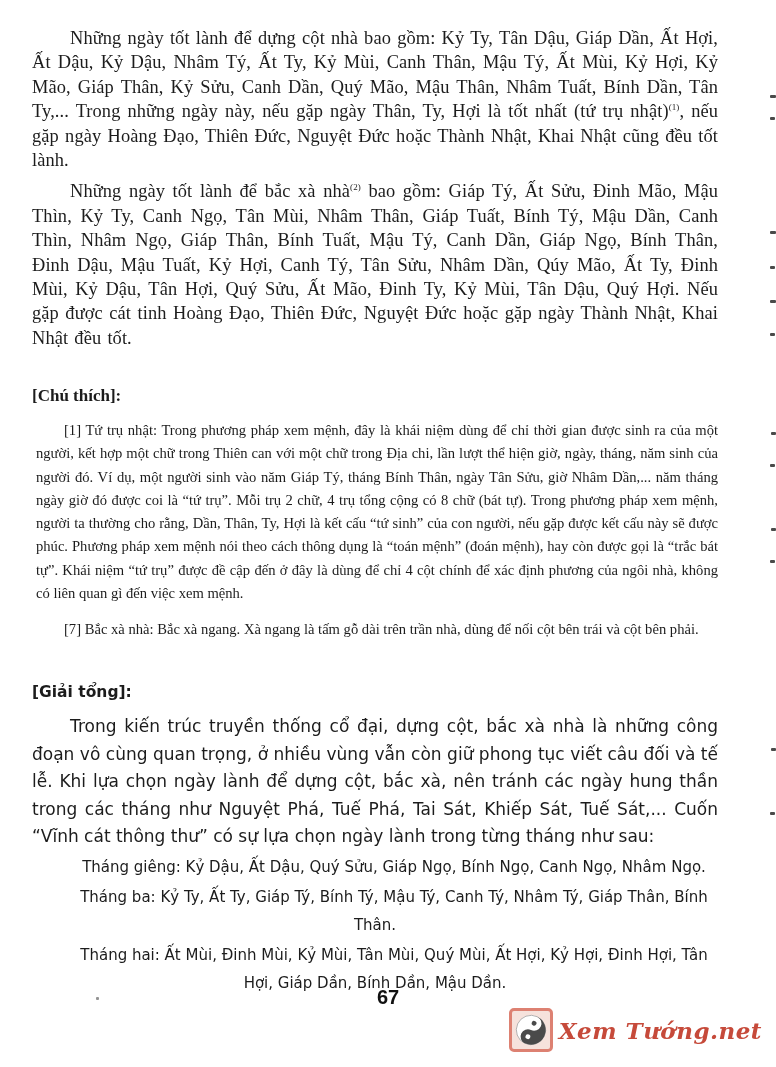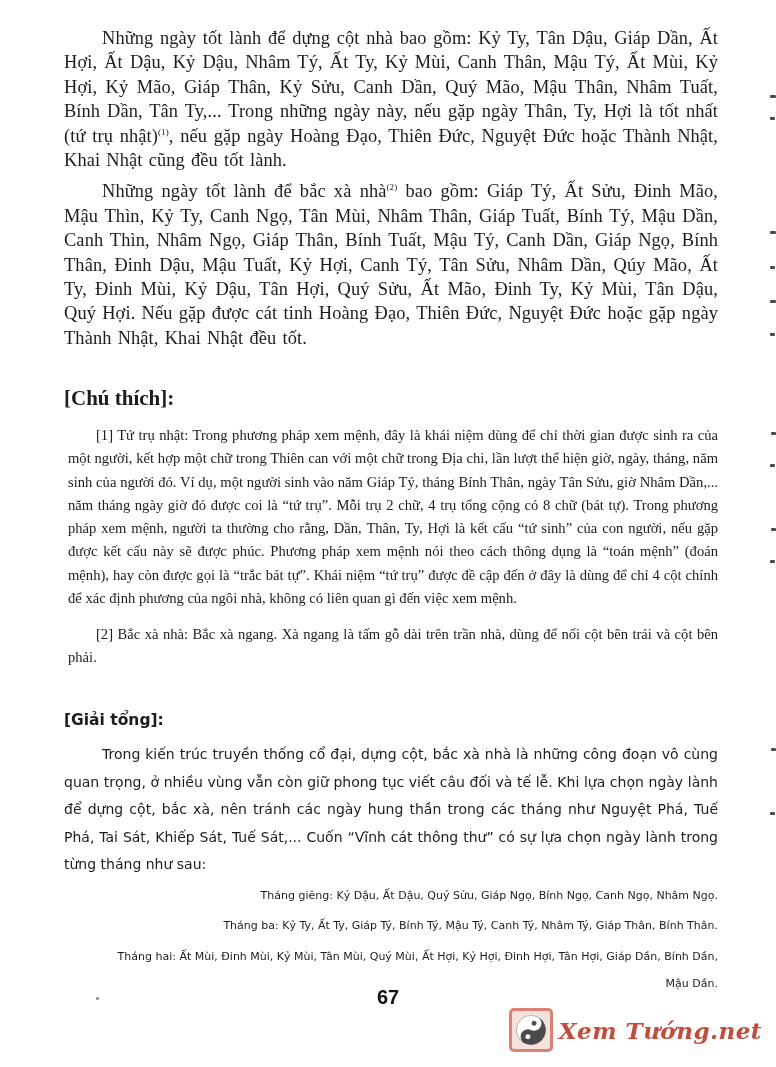--- a/index.html
+++ b/index.html
@@ -6,21 +6,21 @@
   body{
     width:776px;height:1067px;
     background:#ffffff;
     position:relative;
     overflow:hidden;
     color:#1c1c1c;
     font-family:"Liberation Serif", serif;
   }
   .page{
     position:absolute;inset:0;
-    padding:26px 58px 0 64px;
+    padding:26px 58px 0 32px;
     box-sizing:border-box;
   }
   
   .body-para{
     font-family:"Liberation Serif", serif;
     font-size:18.4px;
     line-height:24.4px;
     text-align:justify;
     text-indent:38px;
     margin:0 0 7px 0;
@@ -28,51 +28,51 @@
     word-spacing:1.5px;
   }
   .body-para sup{
     font-size:9px;
     line-height:0;
   }
   
   .notes-heading{
     font-family:"Liberation Serif", serif;
     font-weight:bold;
-    font-size:21px;
+    font-size:17px;
     margin:36px 0 0 0;
   }
   .note-para{
     font-family:"Liberation Serif", serif;
     font-size:14.6px;
     line-height:23.2px;
     text-align:justify;
     text-indent:28px;
     margin:13px 0 0 4px;
   }
   
   .explain-heading{
     font-family:"DejaVu Sans", sans-serif;
     font-weight:bold;
     font-size:15.5px;
     margin:42px 0 0 0;
   }
   .explain-para{
     font-family:"DejaVu Sans", sans-serif;
-    font-size:14px;
+    font-size:17px;
     line-height:27.5px;
     text-align:justify;
     text-indent:38px;
     margin:12px 0 0 0;
   }
   .month-line{
     font-family:"DejaVu Sans", sans-serif;
-    font-size:11px;
+    font-size:15px;
     line-height:27.5px;
-    text-align:right;
+    text-align:center;
     text-indent:38px;
     margin:3px 0 0 0;
   }
   
   .page-number{
     position:absolute;
     left:0;right:0;
     top:986px;
     text-align:center;
     font-family:"Liberation Sans", sans-serif;
@@ -120,21 +120,21 @@
 <div class="page">
 
   <p class="body-para"><span>Những ngày tốt lành để dựng cột nhà bao gồm: Kỷ Ty, Tân Dậu, Giáp Dần, Ất Hợi, Ất Dậu, Kỷ Dậu, Nhâm Tý, Ất Ty, Kỷ Mùi, Canh Thân, Mậu Tý, Ất Mùi, Kỷ Hợi, Kỷ Mão, Giáp Thân, Kỷ Sửu, Canh Dần, Quý Mão, Mậu Thân, Nhâm Tuất, Bính Dần, Tân Ty,... Trong những ngày này, nếu gặp ngày Thân, Ty, Hợi là tốt nhất (tứ trụ nhật)</span><sup>(1)</sup><span>, nếu gặp ngày Hoàng Đạo, Thiên Đức, Nguyệt Đức hoặc Thành Nhật, Khai Nhật cũng đều tốt lành.</span></p>
 
   <p class="body-para"><span>Những ngày tốt lành để bắc xà nhà</span><sup>(2)</sup><span> bao gồm: Giáp Tý, Ất Sửu, Đinh Mão, Mậu Thìn, Kỷ Ty, Canh Ngọ, Tân Mùi, Nhâm Thân, Giáp Tuất, Bính Tý, Mậu Dần, Canh Thìn, Nhâm Ngọ, Giáp Thân, Bính Tuất, Mậu Tý, Canh Dần, Giáp Ngọ, Bính Thân, Đinh Dậu, Mậu Tuất, Kỷ Hợi, Canh Tý, Tân Sửu, Nhâm Dần, Qúy Mão, Ất Ty, Đinh Mùi, Kỷ Dậu, Tân Hợi, Quý Sửu, Ất Mão, Đinh Ty, Kỷ Mùi, Tân Dậu, Quý Hợi. Nếu gặp được cát tinh Hoàng Đạo, Thiên Đức, Nguyệt Đức hoặc gặp ngày Thành Nhật, Khai Nhật đều tốt.</span></p>
 
   <p class="notes-heading">[Chú thích]:</p>
 
   <p class="note-para">[1] Tứ trụ nhật: Trong phương pháp xem mệnh, đây là khái niệm dùng để chỉ thời gian được sinh ra của một người, kết hợp một chữ trong Thiên can với một chữ trong Địa chi, lần lượt thể hiện giờ, ngày, tháng, năm sinh của người đó. Ví dụ, một người sinh vào năm Giáp Tý, tháng Bính Thân, ngày Tân Sửu, giờ Nhâm Dần,... năm tháng ngày giờ đó được coi là “tứ trụ”. Mỗi trụ 2 chữ, 4 trụ tổng cộng có 8 chữ (bát tự). Trong phương pháp xem mệnh, người ta thường cho rằng, Dần, Thân, Ty, Hợi là kết cấu “tứ sinh” của con người, nếu gặp được kết cấu này sẽ được phúc. Phương pháp xem mệnh nói theo cách thông dụng là “toán mệnh” (đoán mệnh), hay còn được gọi là “trắc bát tự”. Khái niệm “tứ trụ” được đề cập đến ở đây là dùng để chỉ 4 cột chính để xác định phương của ngôi nhà, không có liên quan gì đến việc xem mệnh.</p>
 
-  <p class="note-para">[2] Bắc xà nhà: Bắc xà ngang. Xà ngang là tấm gỗ dài trên trần nhà, dùng để nối cột bên trái và cột bên phải.</p>
+  <p class="note-para">[7] Bắc xà nhà: Bắc xà ngang. Xà ngang là tấm gỗ dài trên trần nhà, dùng để nối cột bên trái và cột bên phải.</p>
 
   <p class="explain-heading">[Giải tổng]:</p>
 
   <p class="explain-para">Trong kiến trúc truyền thống cổ đại, dựng cột, bắc xà nhà là những công đoạn vô cùng quan trọng, ở nhiều vùng vẫn còn giữ phong tục viết câu đối và tế lễ. Khi lựa chọn ngày lành để dựng cột, bắc xà, nên tránh các ngày hung thần trong các tháng như Nguyệt Phá, Tuế Phá, Tai Sát, Khiếp Sát, Tuế Sát,... Cuốn “Vĩnh cát thông thư” có sự lựa chọn ngày lành trong từng tháng như sau:</p>
 
   <p class="month-line">Tháng giêng: Kỷ Dậu, Ất Dậu, Quý Sửu, Giáp Ngọ, Bính Ngọ, Canh Ngọ, Nhâm Ngọ.</p>
   <p class="month-line">Tháng ba: Kỷ Ty, Ất Ty, Giáp Tý, Bính Tý, Mậu Tý, Canh Tý, Nhâm Tý, Giáp Thân, Bính Thân.</p>
   <p class="month-line">Tháng hai: Ất Mùi, Đinh Mùi, Kỷ Mùi, Tân Mùi, Quý Mùi, Ất Hợi, Kỷ Hợi, Đinh Hợi, Tân Hợi, Giáp Dần, Bính Dần, Mậu Dần.</p>
 
 </div>

